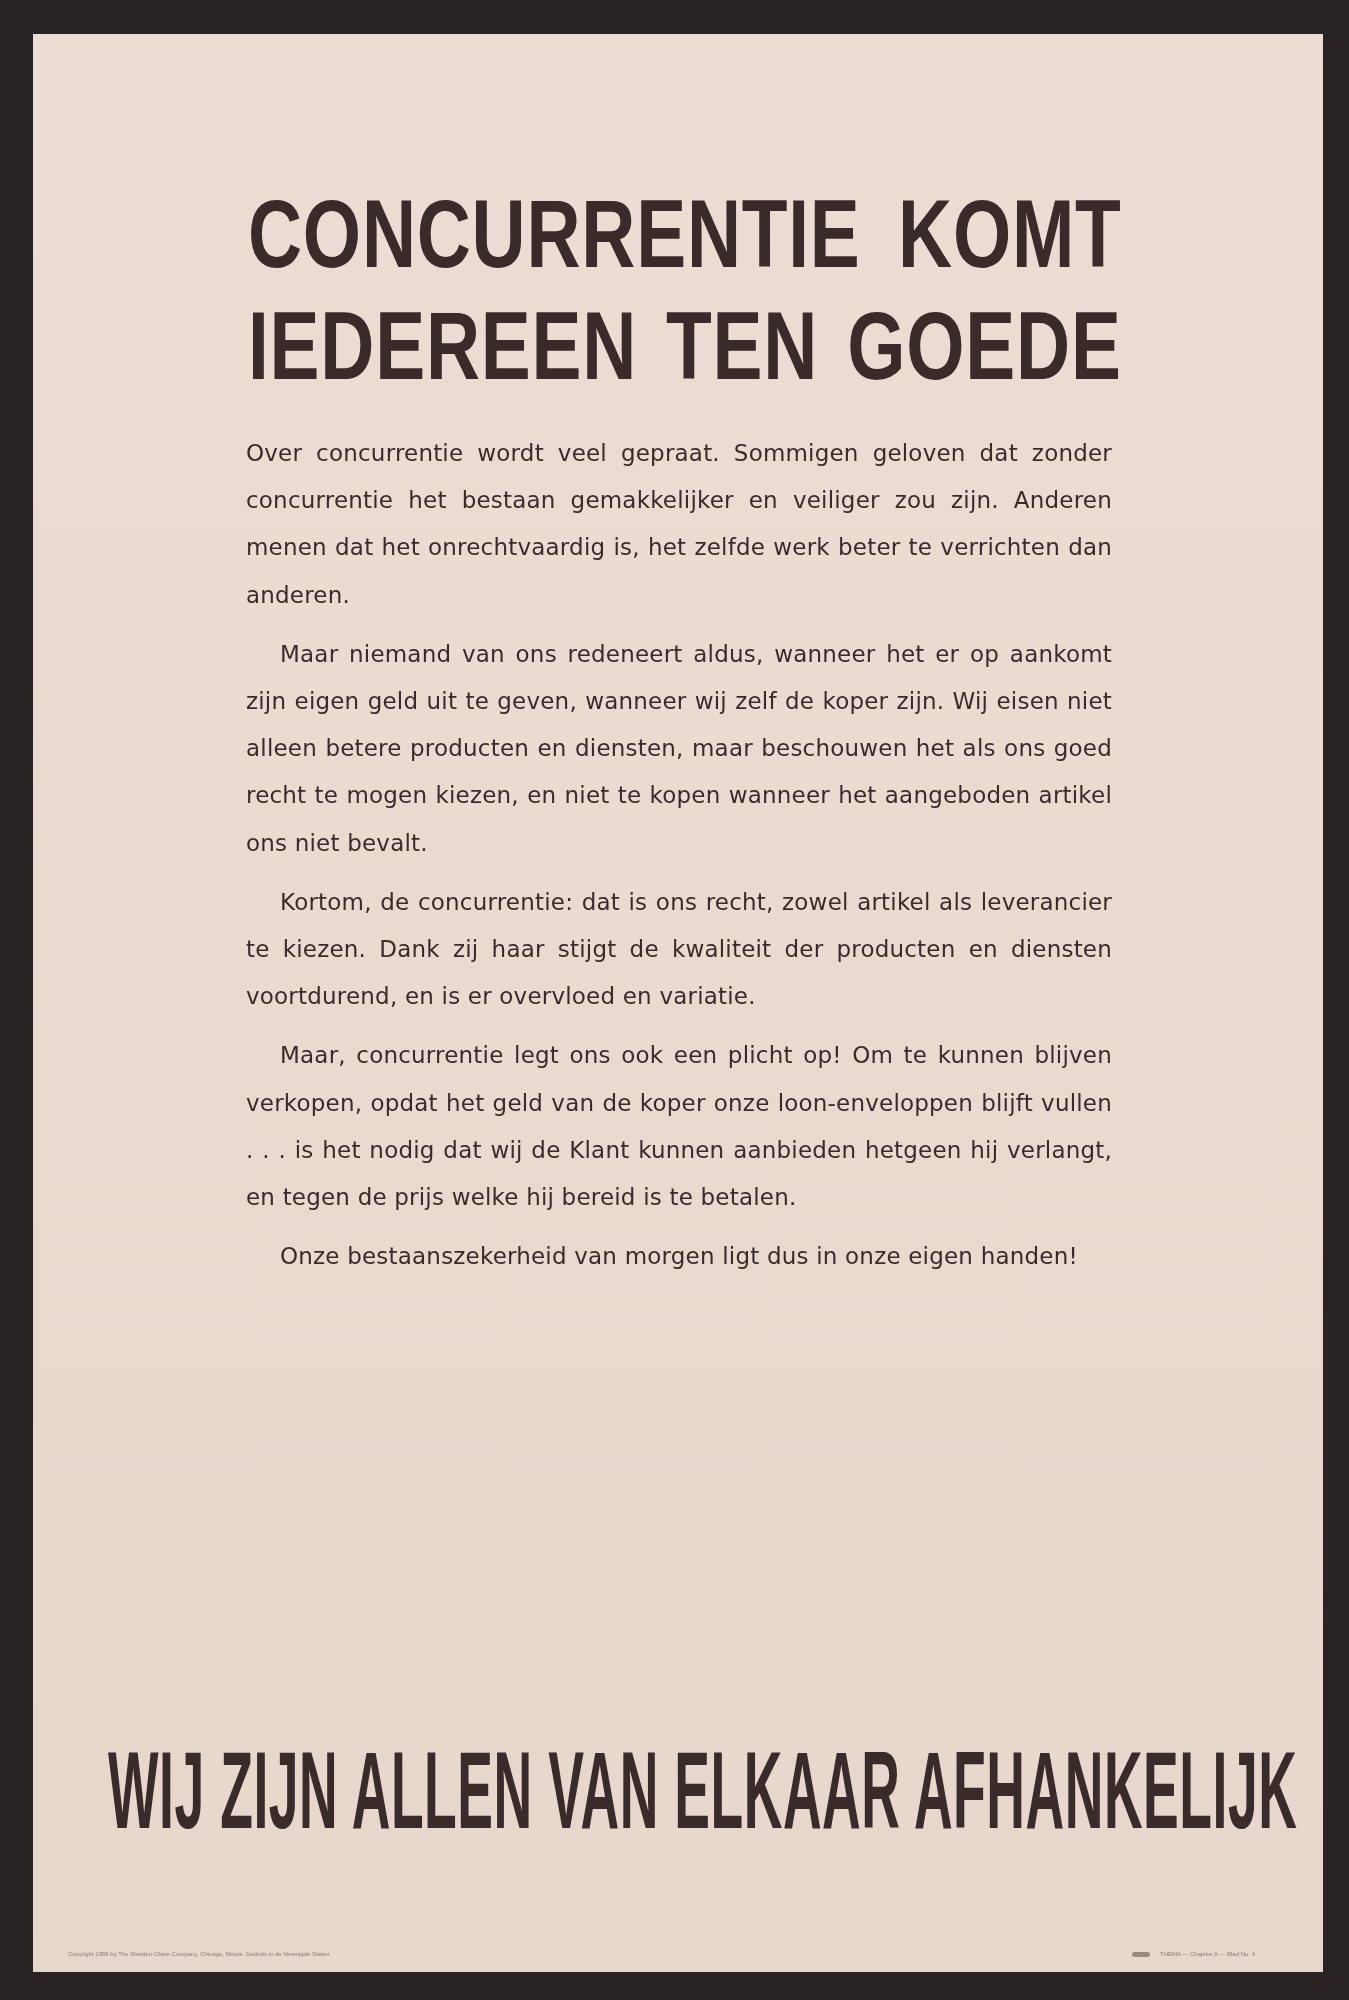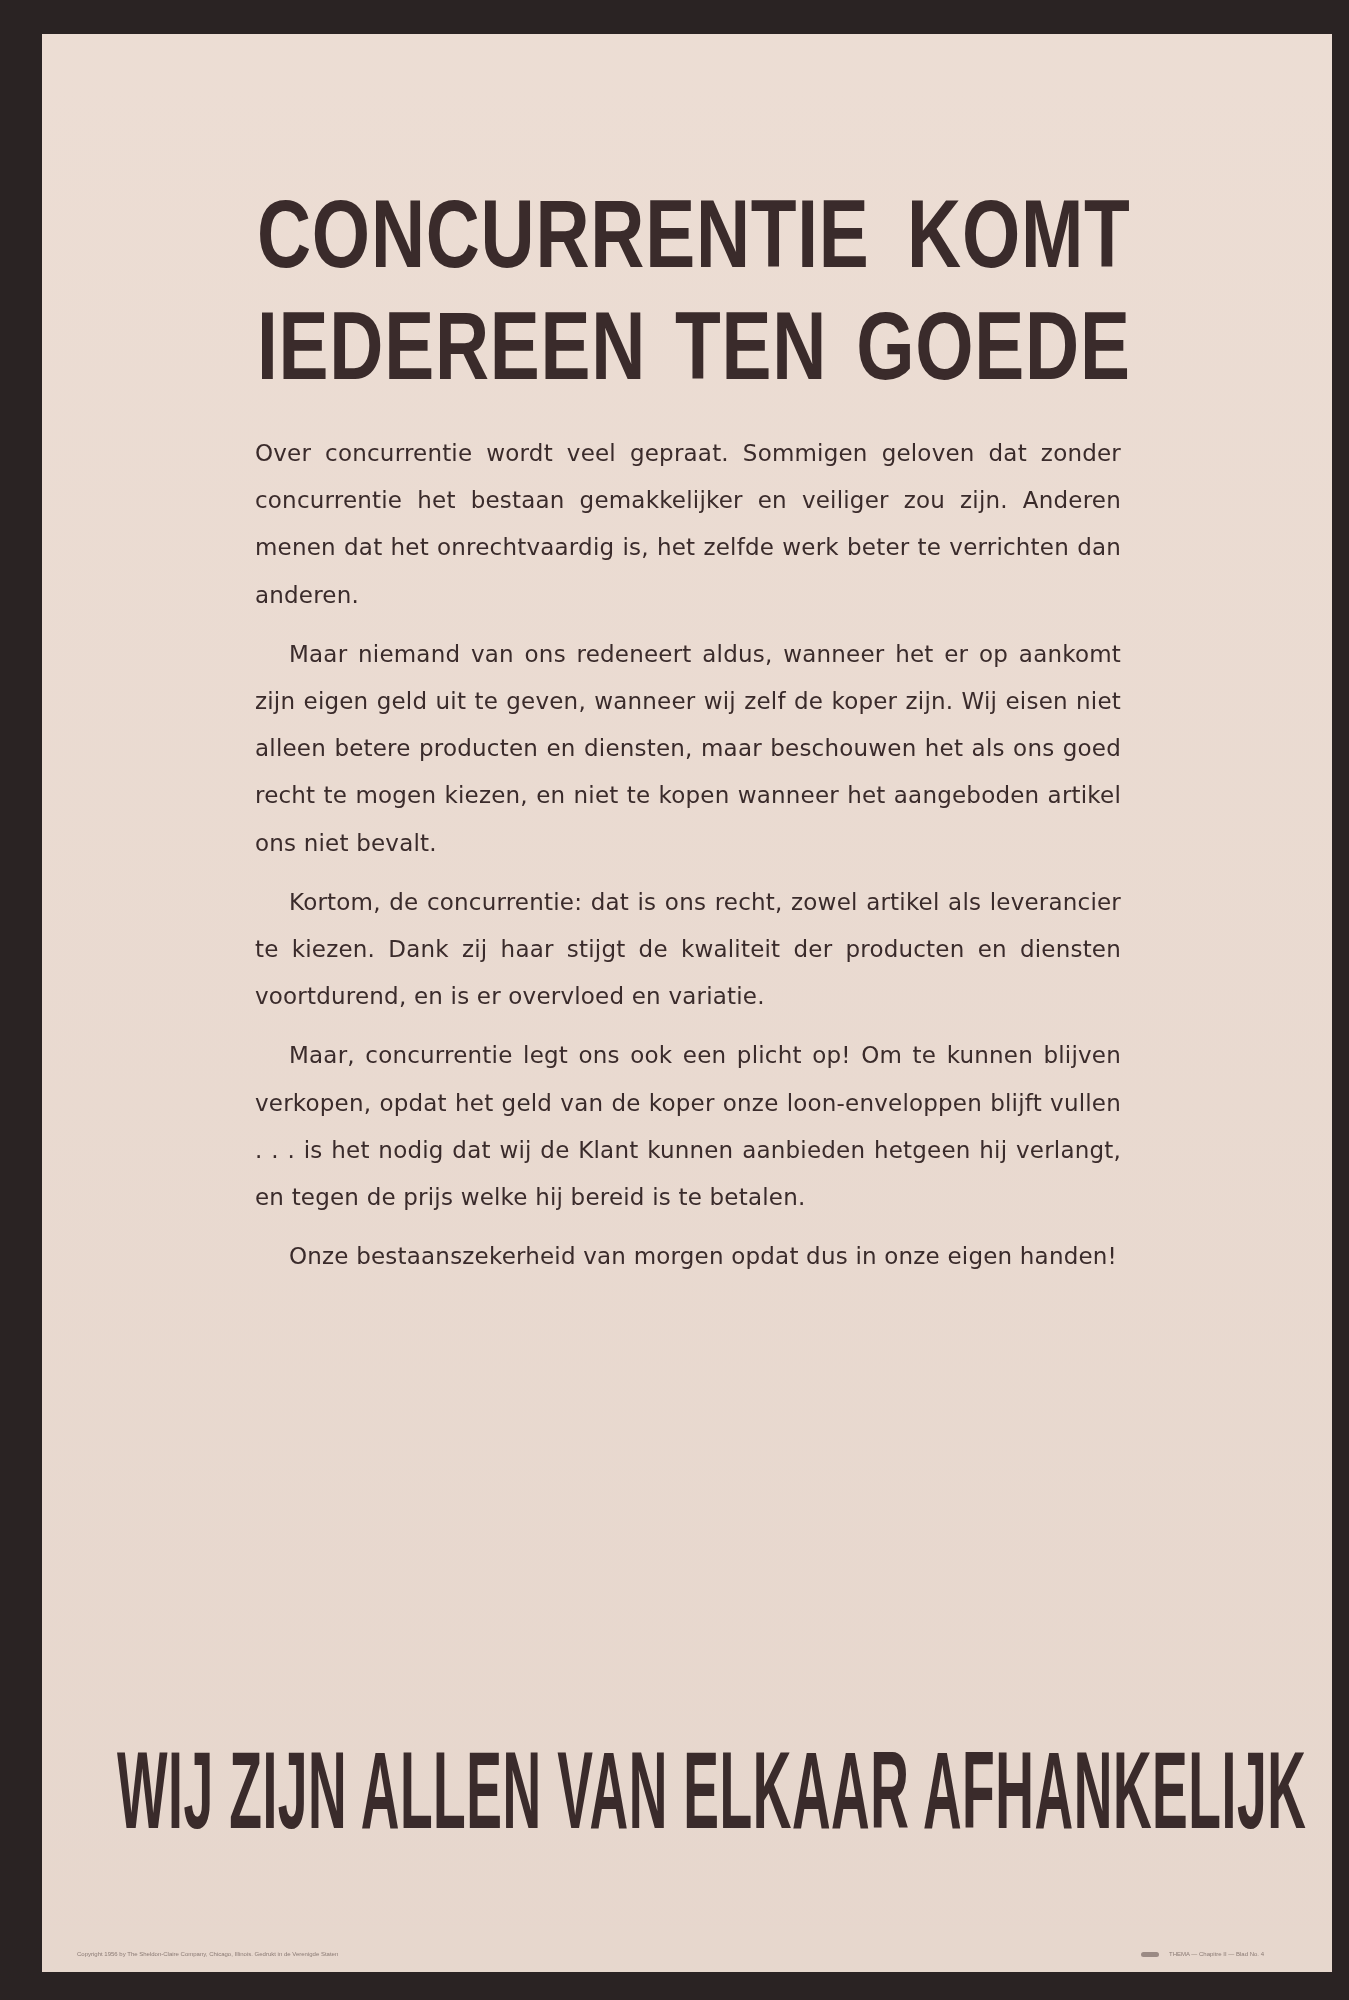--- a/index.html
+++ b/index.html
@@ -4,21 +4,21 @@
 <style>
   html, body { margin: 0; padding: 0; }
   body {
     width: 1349px; height: 2000px;
     background: #2a2323;
     position: relative; overflow: hidden;
     font-family: "DejaVu Sans", sans-serif;
   }
   .paper {
     position: absolute;
-    left: 42px; top: 34px;
+    left: 33px; top: 34px;
     width: 1290px; height: 1938px;
     background: #ebdbd1;
     background-image: linear-gradient(180deg, rgba(255,255,255,0.06), rgba(0,0,0,0.02));
     color: #3a2b2b;
   }
   .title {
     position: absolute;
     left: 215px; top: 144px;
     width: 900px;
     margin: 0;
@@ -85,21 +85,21 @@
   <h1 class="title">
     <span class="line">CONCURRENTIE KOMT</span>
     <span class="line">IEDEREEN TEN GOEDE</span>
   </h1>
 
   <div class="body">
     <p>Over concurrentie wordt veel gepraat. Sommigen geloven dat zonder concurrentie het bestaan gemakkelijker en veiliger zou zijn. Anderen menen dat het onrechtvaardig is, het zelfde werk beter te verrichten dan anderen.</p>
     <p class="indent">Maar niemand van ons redeneert aldus, wanneer het er op aankomt zijn eigen geld uit te geven, wanneer wij zelf de koper zijn. Wij eisen niet alleen betere producten en diensten, maar beschouwen het als ons goed recht te mogen kiezen, en niet te kopen wanneer het aangeboden artikel ons niet bevalt.</p>
     <p class="indent">Kortom, de concurrentie: dat is ons recht, zowel artikel als leverancier te kiezen. Dank zij haar stijgt de kwaliteit der producten en diensten voortdurend, en is er overvloed en variatie.</p>
     <p class="indent">Maar, concurrentie legt ons ook een plicht op! Om te kunnen blijven verkopen, opdat het geld van de koper onze loon-enveloppen blijft vullen . . . is het nodig dat wij de Klant kunnen aanbieden hetgeen hij verlangt, en tegen de prijs welke hij bereid is te betalen.</p>
-    <p class="indent">Onze bestaanszekerheid van morgen opdat dus in onze eigen handen!</p>
+    <p class="indent">Onze bestaanszekerheid van morgen ligt dus in onze eigen handen!</p>
   </div>
 
   <div class="footer-slogan">WIJ ZIJN ALLEN VAN ELKAAR AFHANKELIJK</div>
 
   <div class="copyright">Copyright 1956 by The Sheldon-Claire Company, Chicago, Illinois. Gedrukt in de Verenigde Staten</div>
 
   <div class="series">
     <span class="logo"></span><span>THEMA — Chapitre II — Blad No. 4</span>
   </div>
 </div>

